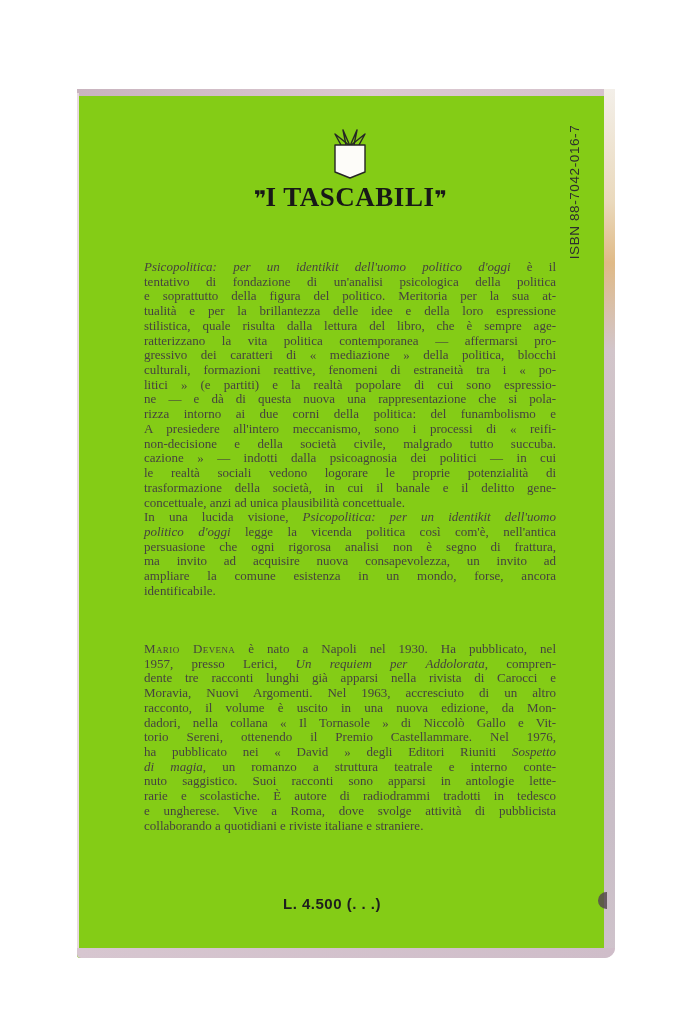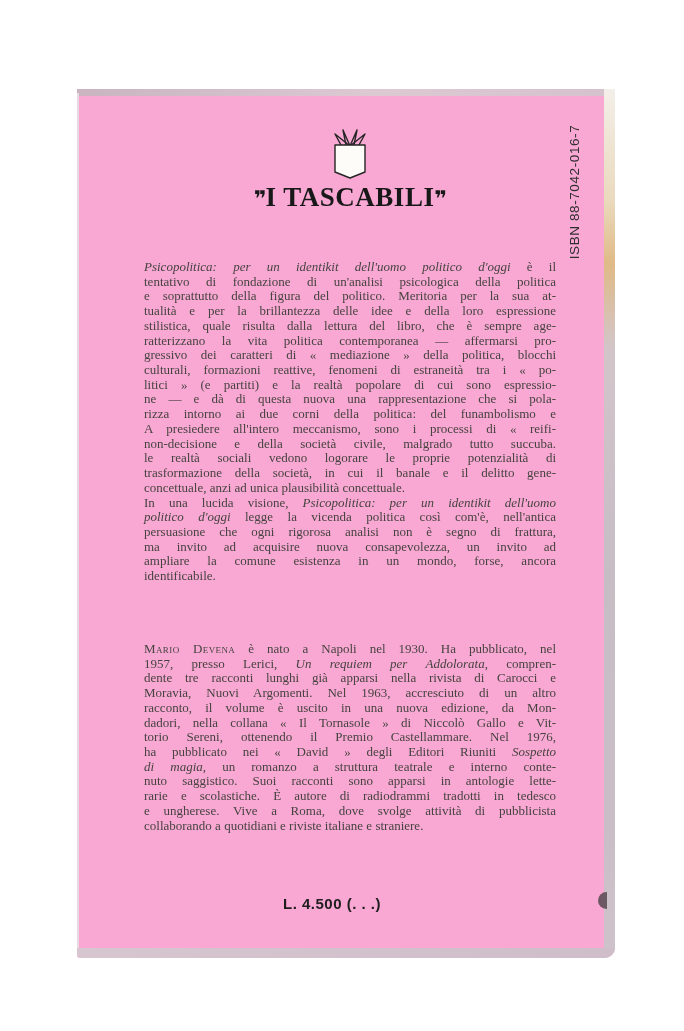--- a/index.html
+++ b/index.html
@@ -3,21 +3,21 @@
 <meta charset="utf-8">
 <style>
   html,body{margin:0;padding:0;}
   body{
     width:684px;height:1031px;position:relative;
     background:#ffffff;overflow:hidden;
     font-family:"Liberation Serif", serif;
   }
   .book{
     position:absolute;left:77px;top:89px;width:538px;height:869px;
-    background:#f9a8d4;border-radius:2px 3px 15px 3px;
+    background:#84cc16;border-radius:2px 3px 15px 3px;
   }
   .edge-top{
     position:absolute;top:0;left:0;right:0;height:7px;
     background:linear-gradient(90deg,#c9b4bf,#dcc9d2 55%,#d5c2cc);
   }
   .edge-left{
     position:absolute;top:4px;left:0;width:2px;height:99%;
     background:#e8dae0;
   }
   .edge-right{
@@ -104,20 +104,21 @@
       <div class="tline"><span>tualità e per la brillantezza delle idee e della loro espressione</span></div>
       <div class="tline"><span>stilistica, quale risulta dalla lettura del libro, che è sempre age-</span></div>
       <div class="tline"><span>ratterizzano la vita politica contemporanea — affermarsi pro-</span></div>
       <div class="tline"><span>gressivo dei caratteri di « mediazione » della politica, blocchi</span></div>
       <div class="tline"><span>culturali, formazioni reattive, fenomeni di estraneità tra i « po-</span></div>
       <div class="tline"><span>litici » (e partiti) e la realtà popolare di cui sono espressio-</span></div>
       <div class="tline"><span>ne — e dà di questa nuova una rappresentazione che si pola-</span></div>
       <div class="tline"><span>rizza intorno ai due corni della politica: del funambolismo e</span></div>
       <div class="tline"><span>A presiedere all'intero meccanismo, sono i processi di « reifi-</span></div>
       <div class="tline"><span>non-decisione e della società civile, malgrado tutto succuba.</span></div>
+      <div class="tline"><span>cazione » — indotti dalla psicoagnosia dei politici — in cui</span></div>
       <div class="tline"><span>le realtà sociali vedono logorare le proprie potenzialità di</span></div>
       <div class="tline"><span>trasformazione della società, in cui il banale e il delitto gene-</span></div>
       <div class="tline nojust"><span>concettuale, anzi ad unica plausibilità concettuale.</span></div>
       <div class="tline"><span>In una lucida visione, </span><span class="it">Psicopolitica: per un identikit dell'uomo</span></div>
       <div class="tline"><span class="it">politico d'oggi</span><span> legge la vicenda politica così com'è, nell'antica</span></div>
       <div class="tline"><span>persuasione che ogni rigorosa analisi non è segno di frattura,</span></div>
       <div class="tline"><span>ma invito ad acquisire nuova consapevolezza, un invito ad</span></div>
       <div class="tline"><span>ampliare la comune esistenza in un mondo, forse, ancora</span></div>
       <div class="tline nojust"><span>identificabile.</span></div>
     </div>

